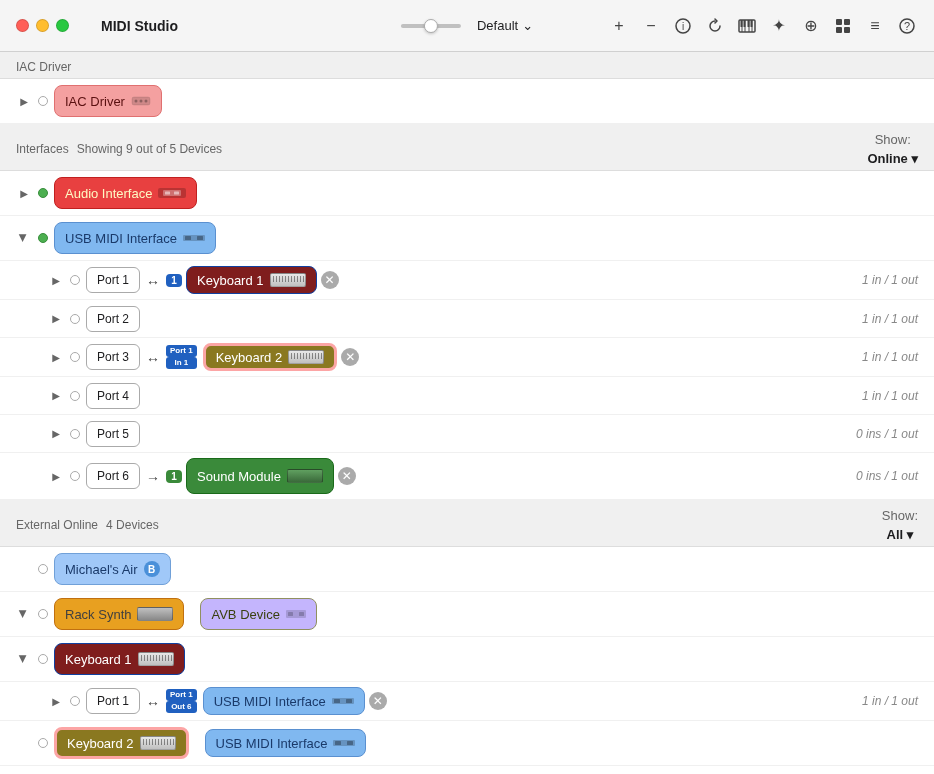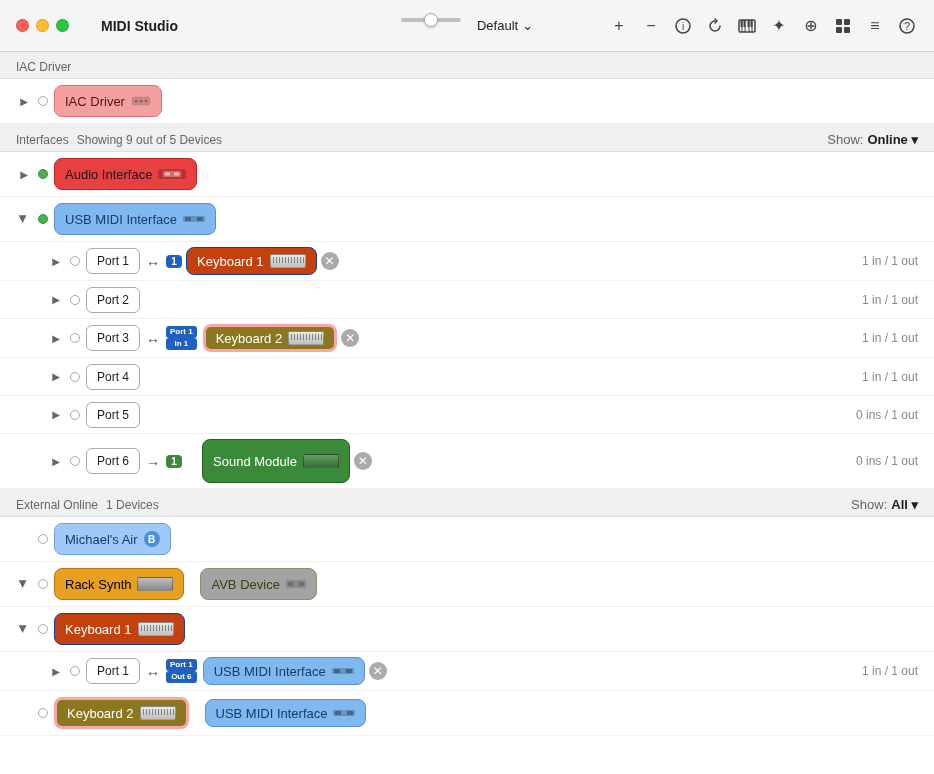--- a/index.html
+++ b/index.html
@@ -42,21 +42,21 @@
       font-size: 14px;
       font-weight: 600;
       color: #1d1d1f;
       margin-left: 20px;
     }
     .toolbar-center {
       position: absolute;
       left: 50%;
       transform: translateX(-50%);
       display: flex;
-      align-items: flex-start;
+      align-items: center;
       gap: 16px;
     }
     .slider-container {
       display: flex;
       align-items: center;
       gap: 6px;
     }
     .slider-track {
       width: 60px;
       height: 4px;
@@ -129,20 +129,21 @@
     }
     .section-count {
       color: #666;
       font-weight: 400;
     }
     .show-control {
       display: flex;
       align-items: center;
       gap: 4px;
       font-size: 13px;
+      flex-direction: column;
     }
     .show-label { color: #666; font-weight: 500; }
     .show-value { font-weight: 600; color: #1d1d1f; cursor: pointer; }
 
     
     .device-row {
       display: flex;
       align-items: center;
       padding: 6px 16px;
       border-bottom: 1px solid #f0f0f0;
@@ -185,27 +186,27 @@
       border-radius: 8px;
       padding: 4px 10px;
       font-size: 13px;
       font-weight: 500;
       height: 32px;
       gap: 6px;
       flex-shrink: 0;
     }
 
     .chip-iac { background: #f4a0a0; color: #5a1010; border: 1px solid #e07070; }
-    .chip-audio { background: #e84040; color: #0f172a; border: 1px solid #c02020; }
+    .chip-audio { background: #e84040; color: #fef9c3; border: 1px solid #c02020; }
     .chip-usb-midi { background: #80b8f0; color: #1a3a6a; border: 1px solid #5a90d0; }
-    .chip-keyboard1 { background: #c2410c; color: white; border: 1px solid #1040a0; }
+    .chip-keyboard1 { background: #7f1d1d; color: white; border: 1px solid #1040a0; }
     .chip-keyboard2 { background: #8a7820; color: white; border: 3px solid #fca5a5; }
     .chip-sound-module { background: #3a8a3a; color: white; border: 1px solid #1a6a1a; }
-    .chip-rack-synth { background: #e8a020; color: #000000; border: 1px solid #c07010; }
-    .chip-avb { background: #a3a3a3; color: #3a4010; border: 1px solid #909060; }
+    .chip-rack-synth { background: #e8a020; color: #404040; border: 1px solid #c07010; }
+    .chip-avb { background: #c4b5fd; color: #3a4010; border: 1px solid #909060; }
     .chip-michael { background: #a0c8f8; color: #1a3a6a; border: 1px solid #70a0d8; }
 
     
     .port-row {
       display: flex;
       align-items: center;
       padding: 5px 16px 5px 48px;
       border-bottom: 1px solid #f0f0f0;
       min-height: 38px;
     }
@@ -249,20 +250,21 @@
       justify-content: center;
       font-size: 12px;
       cursor: pointer;
       margin-left: 4px;
       flex-shrink: 0;
     }
     .port-info {
       margin-left: auto;
       font-size: 12px;
       color: #888;
+      font-style: italic;
     }
 
     
     .keyboard-mini {
       width: 36px;
       height: 14px;
       background: linear-gradient(to bottom, #e8e8e8, #c0c0c0);
       border-radius: 2px;
       position: relative;
       overflow: hidden;
@@ -521,32 +523,32 @@
     <div class="port-chip">Port 5</div>
     <div class="port-info">0 ins / 1 out</div>
   </div>
 
   <div class="port-row">
     <div class="expand-arrow">▶</div>
     <div class="online-dot offline"></div>
     <div class="port-chip">Port 6</div>
     <div class="port-connector">→</div>
     <div class="port-label-badge" style="background:#3a8a3a;">1</div>
-    <div class="device-chip chip-sound-module" style="margin-left:20px; height:44px;">
+    <div class="device-chip chip-sound-module" style="margin-left:4px; height:36px;">
       <span>Sound Module</span>
       <div class="module-mini"></div>
     </div>
     <div class="remove-btn">✕</div>
     <div class="port-info">0 ins / 1 out</div>
   </div>
 
   <div class="section-header">
     <div class="section-title">
       <span>External Online</span>
-      <span class="section-count">1 Devices</span>
+      <span class="section-count">4 Devices</span>
     </div>
     <div class="show-control">
       <span class="show-label">Show:</span>
       <span class="show-value">All ▾</span>
     </div>
   </div>
 
   <div class="device-row">
     <div class="expand-arrow" style="visibility:hidden;">▶</div>
     <div class="online-dot offline"></div>

